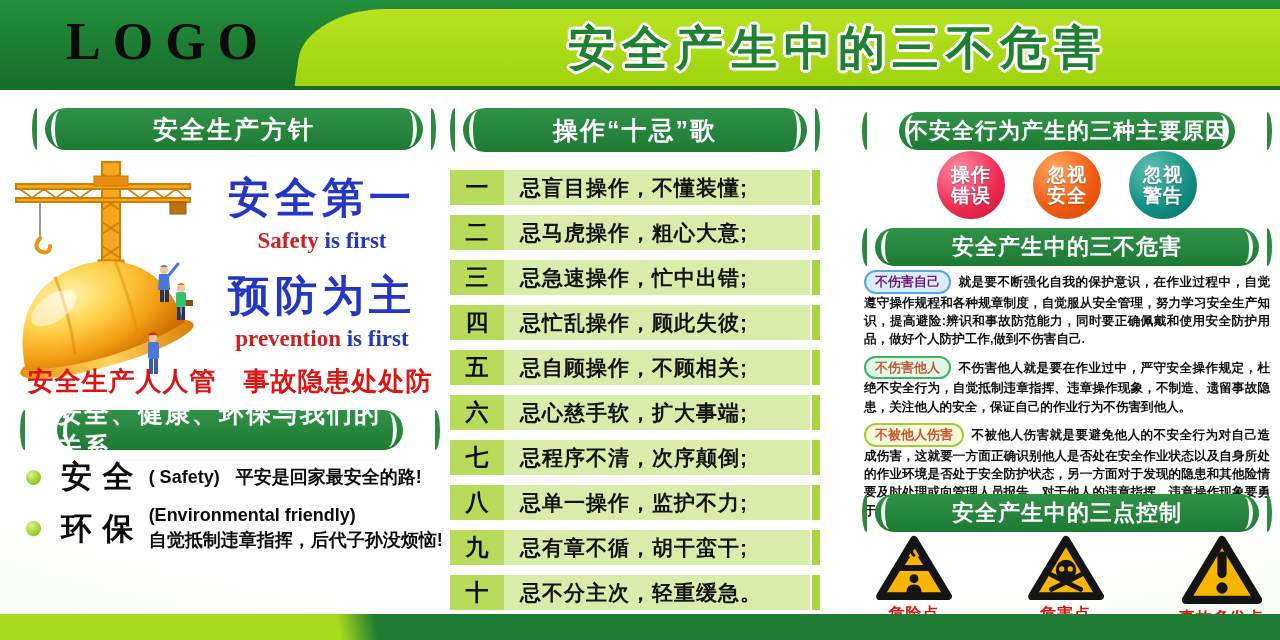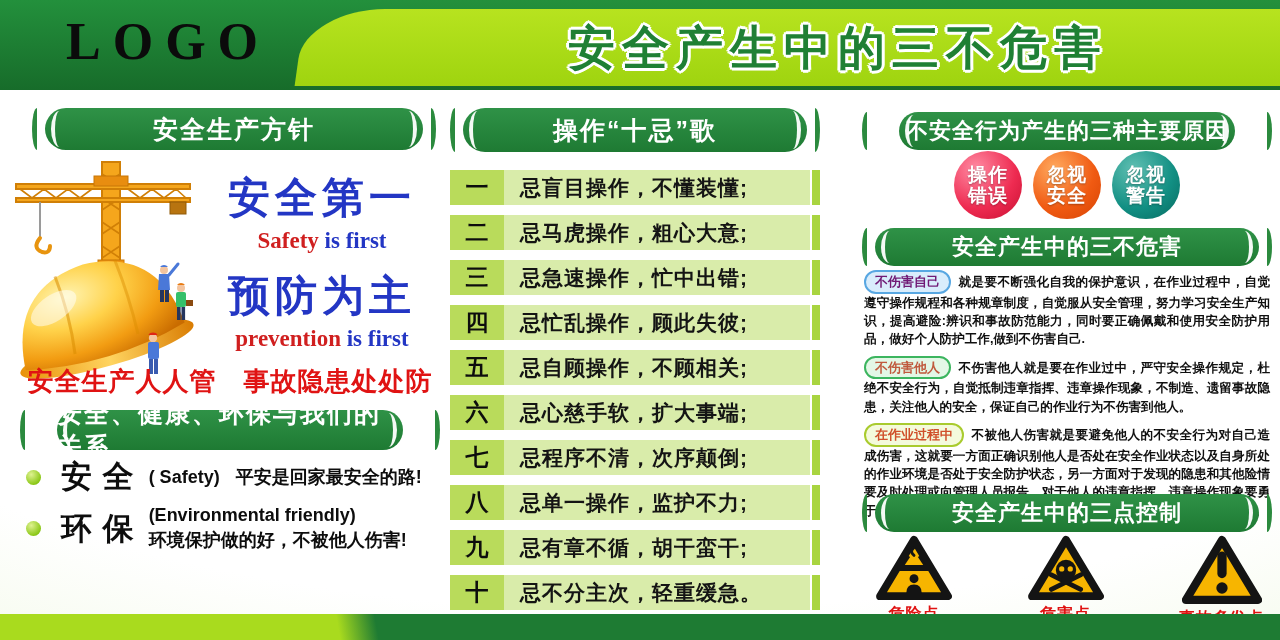--- a/index.html
+++ b/index.html
@@ -59,21 +59,21 @@
     display:flex; flex-direction:column; justify-content:space-between; }
   .ten-row { display:flex; height:35px; }
   .ten-num { width:54px; background:#b9db5b; display:flex; align-items:center; justify-content:center;
     font-size:23px; font-weight:900; color:#0d0d0d; }
   .ten-text { flex:1; background:#d9ecaa; display:flex; align-items:center; padding-left:16px;
     font-size:21px; font-weight:700; color:#141414; letter-spacing:1px; white-space:nowrap; }
   .ten-cap { width:8px; background:#a9d541; margin-left:2px; }
 
   
   .circles { position:absolute; left:862px; top:151px; width:410px;
-    display:flex; justify-content:center; gap:11px; }
+    display:flex; justify-content:center; gap:28px; }
   .circle { width:68px; height:68px; border-radius:50%; display:flex; flex-direction:column;
     align-items:center; justify-content:center; color:#fff; font-size:19px; font-weight:900;
     line-height:1.12; letter-spacing:1px; text-shadow:0 1px 2px rgba(0,0,0,.3); }
   .c1 { background:radial-gradient(circle at 32% 26%, #ff8aa2, #ee2b51 58%, #c60f31); }
   .c2 { background:radial-gradient(circle at 32% 26%, #ffa95e, #f05a12 58%, #d54304); }
   .c3 { background:radial-gradient(circle at 32% 26%, #5fbfb2, #128f83 58%, #06695f); }
 
   .harms { position:absolute; left:864px; top:270px; width:406px; }
   .harm { font-size:12.6px; font-weight:700; color:#101010; line-height:1.46;
     text-align:justify; margin-bottom:7px; }
@@ -201,21 +201,21 @@
       <span class="dot"></span>
       <span class="term">安 全</span>
       <span class="en-label">( Safety)</span>
       <span class="rel-desc">平安是回家最安全的路!</span>
     </div>
     <div class="rel-row">
       <span class="dot"></span>
       <span class="term">环 保</span>
       <span class="rel-col">
         <span class="en-label">(Environmental friendly)</span>
-        <span class="rel-desc">环境保护做的好，不被他人伤害!</span>
+        <span class="rel-desc">自觉抵制违章指挥，后代子孙没烦恼!</span>
       </span>
     </div>
   </div>
 
   <div class="hdr fs25" style="left:450px; top:108px; width:370px; height:44px;">
     <span class="arc arc-l"></span>
     <div class="pill">
         <span>操作“十忌”歌</span>
       </div>
     <span class="arc arc-r"></span>
@@ -301,21 +301,21 @@
     <span class="arc arc-l"></span>
     <div class="pill">
         <span>安全产生中的三不危害</span>
       </div>
     <span class="arc arc-r"></span>
   </div>
 
   <div class="harms">
     <p class="harm"><span class="hpill h1">不伤害自己</span><span>就是要不断强化自我的保护意识，在作业过程中，自觉遵守操作规程和各种规章制度，自觉服从安全管理，努力学习安全生产知识，提高避险:辨识和事故防范能力，同时要正确佩戴和使用安全防护用品，做好个人防护工作,做到不伤害自己.</span></p>
     <p class="harm"><span class="hpill h2">不伤害他人</span><span>不伤害他人就是要在作业过中，严守安全操作规定，杜绝不安全行为，自觉抵制违章指挥、违章操作现象，不制造、遗留事故隐患，关注他人的安全，保证自己的作业行为不伤害到他人。</span></p>
-    <p class="harm"><span class="hpill h3">在作业过程中</span><span>不被他人伤害就是要避免他人的不安全行为对自己造成伤害，这就要一方面正确识别他人是否处在安全作业状态以及自身所处的作业环境是否处于安全防护状态，另一方面对于发现的隐患和其他险情要及时处理或向管理人员报告，对于他人的违章指挥、违章操作现象要勇于提出批评，必要时向上级提出检举和控告，确保自身不会被他人伤害。</span></p>
+    <p class="harm"><span class="hpill h3">不被他人伤害</span><span>不被他人伤害就是要避免他人的不安全行为对自己造成伤害，这就要一方面正确识别他人是否处在安全作业状态以及自身所处的作业环境是否处于安全防护状态，另一方面对于发现的隐患和其他险情要及时处理或向管理人员报告，对于他人的违章指挥、违章操作现象要勇于提出批评，必要时向上级提出检举和控告，确保自身不会被他人伤害。</span></p>
   </div>
 
   <div class="hdr fs22" style="left:862px; top:494px; width:410px; height:38px;">
     <span class="arc arc-l"></span>
     <div class="pill">
         <span>安全产生中的三点控制</span>
       </div>
     <span class="arc arc-r"></span>
   </div>
 

